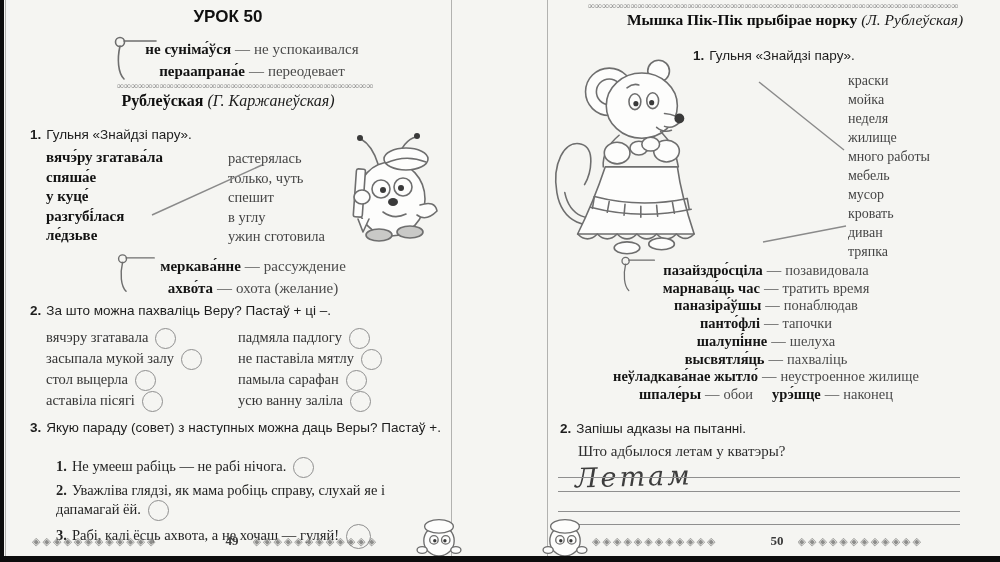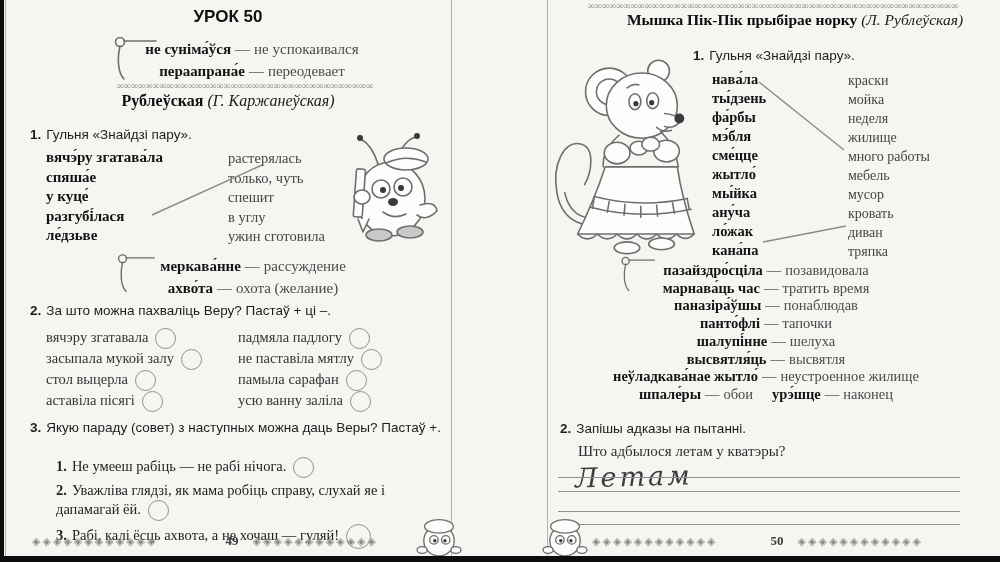--- a/index.html
+++ b/index.html
@@ -219,32 +219,20 @@
       <ellipse cx="104" cy="93" rx="9" ry="7" class="lineart fillwhite"></ellipse>
       <path d="M58,116 C50,140 40,164 30,184 L148,184 C140,160 134,138 131,116 Z" class="lineart fillwhite"></path>
       <path d="M47,146 q46,12 94,2" class="lineart"></path>
       <path d="M43,157 q50,13 102,2" class="lineart"></path>
       <path d="M47,146 l-2,12 M62,151 l-2,11 M78,154 l-1,11 M94,156 l0,11 M110,155 l1,11 M126,152 l2,11 M141,148 l2,11" class="lineart"></path>
       <path d="M30,184 q10,10 20,0 q10,10 20,0 q10,10 20,0 q10,10 20,0 q10,10 20,0 q9,9 18,0" class="lineart"></path>
       <ellipse cx="80" cy="198" rx="13" ry="6" class="lineart fillwhite"></ellipse>
       <ellipse cx="115" cy="194" rx="13" ry="6" class="lineart fillwhite"></ellipse>
     </svg>
 
-    <div class="abs" style="left:165px;top:70px;">
-      <div class="pairword" style="font-size:14.5px;line-height:19px;">нава́ла</div>
-      <div class="pairword" style="font-size:14.5px;line-height:19px;">ты́дзень</div>
-      <div class="pairword" style="font-size:14.5px;line-height:19px;">фа́рбы</div>
-      <div class="pairword" style="font-size:14.5px;line-height:19px;">мэ́бля</div>
-      <div class="pairword" style="font-size:14.5px;line-height:19px;">сме́цце</div>
-      <div class="pairword" style="font-size:14.5px;line-height:19px;">жытло́</div>
-      <div class="pairword" style="font-size:14.5px;line-height:19px;">мы́йка</div>
-      <div class="pairword" style="font-size:14.5px;line-height:19px;">ану́ча</div>
-      <div class="pairword" style="font-size:14.5px;line-height:19px;">ло́жак</div>
-      <div class="pairword" style="font-size:14.5px;line-height:19px;">кана́па</div>
-    </div>
     <div class="abs" style="left:301px;top:71px;">
       <div class="pairdef" style="font-size:14px;line-height:19px;">краски</div>
       <div class="pairdef" style="font-size:14px;line-height:19px;">мойка</div>
       <div class="pairdef" style="font-size:14px;line-height:19px;">неделя</div>
       <div class="pairdef" style="font-size:14px;line-height:19px;">жилище</div>
       <div class="pairdef" style="font-size:14px;line-height:19px;">много работы</div>
       <div class="pairdef" style="font-size:14px;line-height:19px;">мебель</div>
       <div class="pairdef" style="font-size:14px;line-height:19px;">мусор</div>
       <div class="pairdef" style="font-size:14px;line-height:19px;">кровать</div>
       <div class="pairdef" style="font-size:14px;line-height:19px;">диван</div>
@@ -259,21 +247,21 @@
       <circle cx="12" cy="9" r="4.5" class="lineart"></circle>
       <path d="M12,13 C9,26 10,40 16,46" class="lineart"></path>
       <path d="M16,8 L48,8" class="lineart"></path>
     </svg>
     <div class="abs center" style="left:14px;top:262px;width:410px;">
       <div class="rvline"><span class="term">пазайздро́сціла</span><span class="dash">—</span><span class="def">позавидовала</span></div>
       <div class="rvline"><span class="term">марнава́ць час</span><span class="dash">—</span><span class="def">тратить время</span></div>
       <div class="rvline"><span class="term">паназіра́ўшы</span><span class="dash">—</span><span class="def">понаблюдав</span></div>
       <div class="rvline"><span class="term">панто́флі</span><span class="dash">—</span><span class="def">тапочки</span></div>
       <div class="rvline"><span class="term">шалупі́нне</span><span class="dash">—</span><span class="def">шелуха</span></div>
-      <div class="rvline"><span class="term">высвятля́ць</span><span class="dash">—</span><span class="def">высвятля</span></div>
+      <div class="rvline"><span class="term">высвятля́ць</span><span class="dash">—</span><span class="def">пахваліць</span></div>
       <div class="rvline"><span class="term">неўладкава́нае жытло́</span><span class="dash">—</span><span class="def">неустроенное жилище</span></div>
       <div class="rvline" style="display:flex;justify-content:center;gap:19px;">
         <span><span class="term">шпале́ры</span><span class="dash">—</span><span class="def">обои</span></span>
         <span><span class="term">урэ́шце</span><span class="dash">—</span><span class="def">наконец</span></span>
       </div>
     </div>
 
     <div class="abs taskline" style="left:13px;top:421px;">
       <span class="tasknum">2.</span><span>Запішы адказы на пытанні.</span>
     </div>

